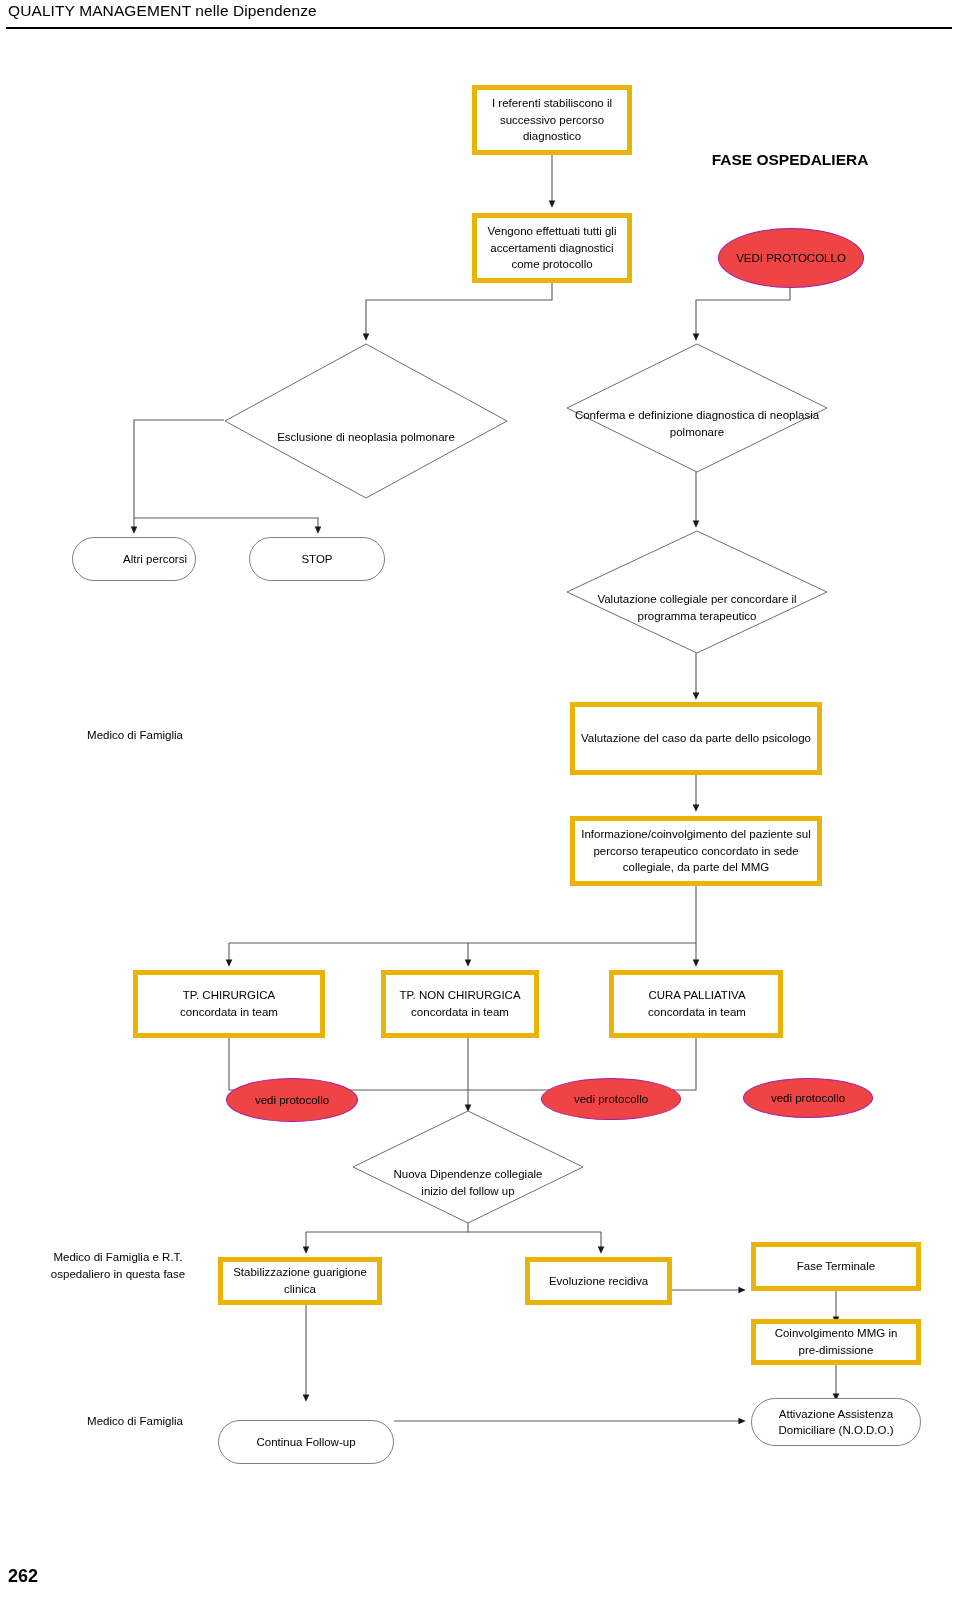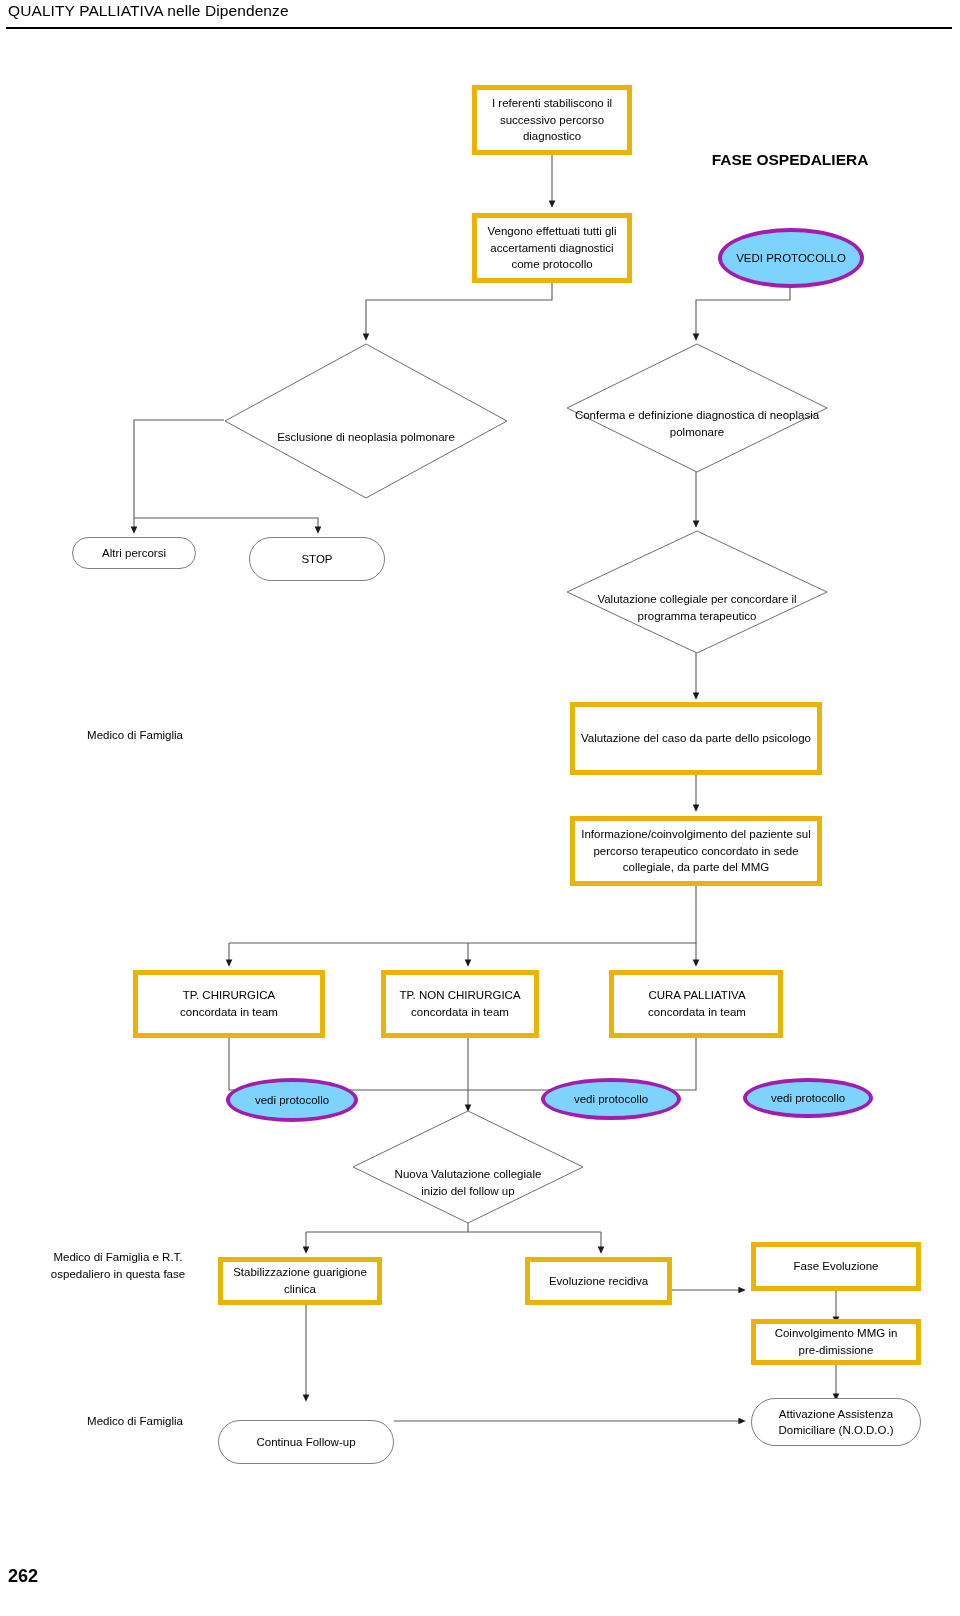--- a/index.html
+++ b/index.html
@@ -36,21 +36,21 @@
     padding:2px 6px;
   }
   .stadium{
     border:1px solid #808080; background:#ffffff;
     border-radius:999px;
     display:flex; align-items:center; justify-content:center;
     text-align:center; font-size:11.5px; line-height:1.4;
     padding:2px 8px;
   }
   .ellipse{
-    border:4px solid #a21caf; background:#7dd3fc;
+    border:1px solid #a21caf; background:#ef4444;
     border-radius:50%;
     display:flex; align-items:center; justify-content:center;
     text-align:left; font-size:11.5px; line-height:1.3;
   }
   .diamond{
     display:flex; align-items:center; justify-content:center;
     text-align:center; font-size:11.5px; line-height:1.45;
   }
   .diamond > .dlabel{ position:relative; z-index:2; padding:0 6px;margin-top:32px; }
   .diamond > svg{ position:absolute; left:0; top:0; z-index:1; }
@@ -63,21 +63,21 @@
   }
   .sidelabel{
     font-size:11.5px; text-align:center; line-height:1.45;
   }
 </style>
 </head>
 <body>
 
 <div id="page">
 
-  <div class="hdr-title">QUALITY PALLIATIVA nelle Dipendenze</div>
+  <div class="hdr-title">QUALITY MANAGEMENT nelle Dipendenze</div>
   <div class="hdr-rule"></div>
 
   <svg id="wires" viewBox="0 0 960 1616" xmlns="http://www.w3.org/2000/svg">
     <defs>
       <marker id="ah" markerWidth="9" markerHeight="9" refX="4.2" refY="4.2" orient="auto" markerUnits="userSpaceOnUse">
         <path d="M0.6,0.9 L8,4.2 L0.6,7.5 z" fill="#1a1a1a"></path>
       </marker>
     </defs>
     <g fill="none" stroke="#5a5a5a" stroke-width="1.1">
 
@@ -152,21 +152,21 @@
     <span class="dlabel">Esclusione di neoplasia polmonare</span>
   </div>
 
   <div class="node diamond" style="left:566px; top:343px; width:262px; height:130px;">
     <svg width="262" height="130" viewBox="0 0 262 130" xmlns="http://www.w3.org/2000/svg">
       <polygon points="131,1 261,65 131,129 1,65" fill="#ffffff" stroke="#6e6e6e" stroke-width="1"></polygon>
     </svg>
     <span class="dlabel">Conferma e definizione diagnostica di neoplasia polmonare</span>
   </div>
 
-  <div class="node stadium" style="left:72px; top:537px; width:124px; height:32px;">
+  <div class="node stadium" style="left:72px; top:537px; width:124px; height:44px;justify-content:flex-end;">
     <span>Altri percorsi</span>
   </div>
 
   <div class="node stadium" style="left:249px; top:537px; width:136px; height:44px;">
     <span>STOP</span>
   </div>
 
   <div class="node diamond" style="left:566px; top:530px; width:262px; height:124px;">
     <svg width="262" height="124" viewBox="0 0 262 124" xmlns="http://www.w3.org/2000/svg">
       <polygon points="131,1 261,62 131,123 1,62" fill="#ffffff" stroke="#6e6e6e" stroke-width="1"></polygon>
@@ -205,36 +205,36 @@
   </div>
   <div class="node ellipse" style="left:743px; top:1078px; width:130px; height:40px;">
     <span>vedi protocollo</span>
   </div>
 
   <div class="node diamond" style="left:352px; top:1110px; width:232px; height:114px;">
     <svg width="232" height="114" viewBox="0 0 232 114" xmlns="http://www.w3.org/2000/svg">
       <polygon points="116,1 231,57 116,113 1,57" fill="#ffffff" stroke="#6e6e6e" stroke-width="1"></polygon>
     </svg>
     <span class="dlabel">
-      <span style="display:block">Nuova Valutazione collegiale</span>
+      <span style="display:block">Nuova Dipendenze collegiale</span>
       <span style="display:block">inizio del follow up</span>
     </span>
   </div>
 
   <div class="node rect" style="left:525px; top:1257px; width:147px; height:48px;">
     <span>Evoluzione recidiva</span>
   </div>
 
   <div class="node rect" style="left:218px; top:1257px; width:164px; height:48px; flex-direction:column;">
     <span>Stabilizzazione guarigione</span>
     <span>clinica</span>
   </div>
 
   <div class="node rect" style="left:751px; top:1242px; width:170px; height:49px;">
-    <span>Fase Evoluzione</span>
+    <span>Fase Terminale</span>
   </div>
 
   <div class="node rect" style="left:751px; top:1319px; width:170px; height:46px; flex-direction:column;">
     <span>Coinvolgimento MMG in</span>
     <span>pre-dimissione</span>
   </div>
 
   <div class="node stadium" style="left:218px; top:1399px; width:176px; height:44px;margin-top:21px;">
     <span>Continua Follow-up</span>
   </div>

